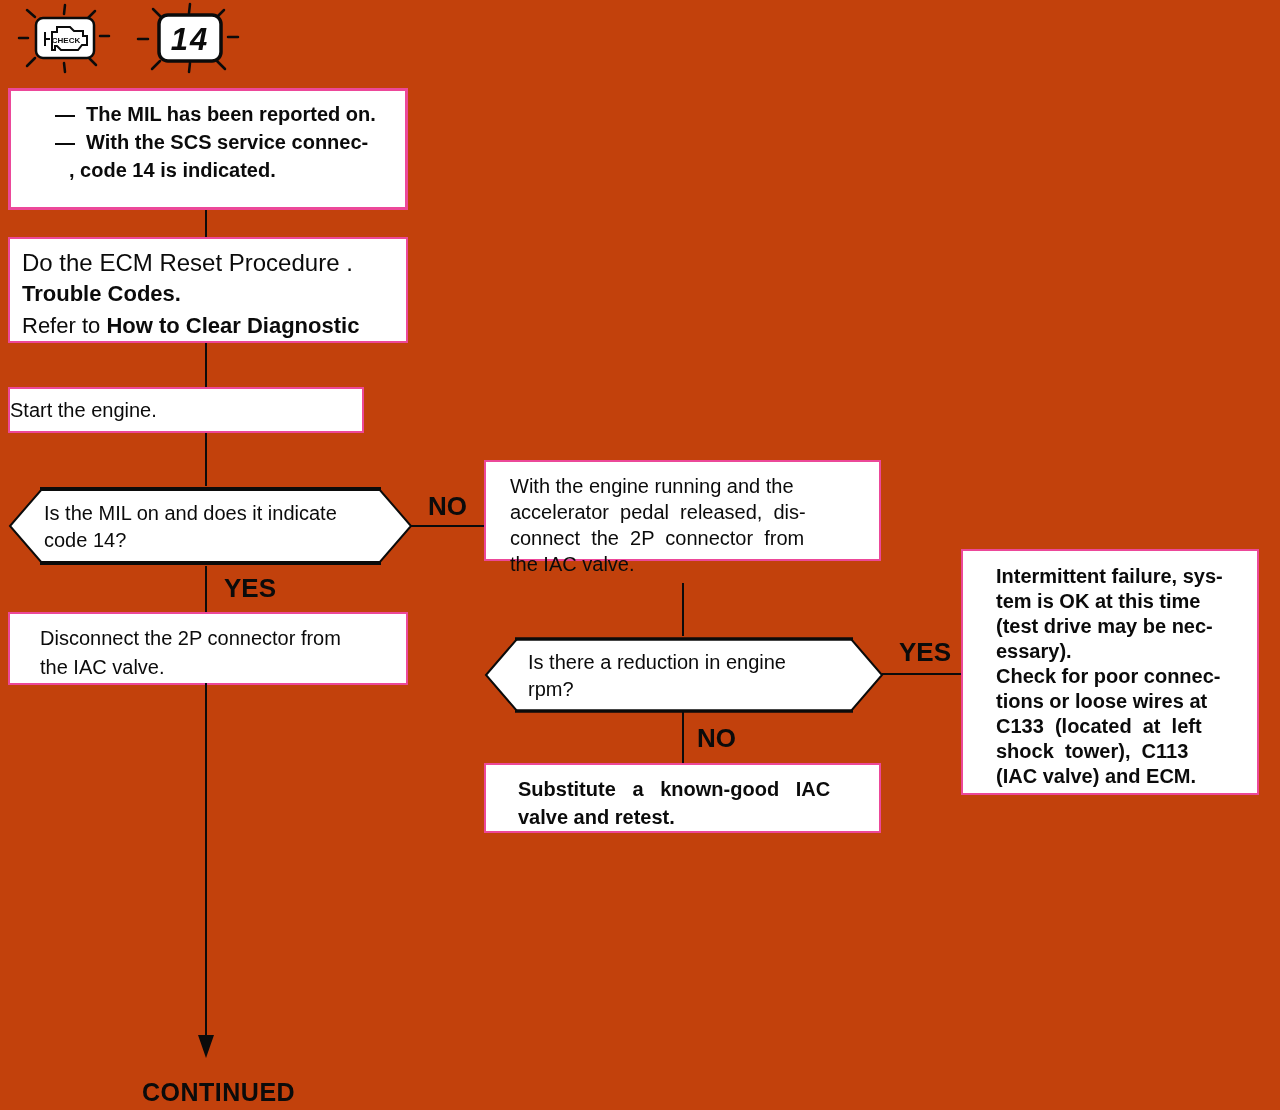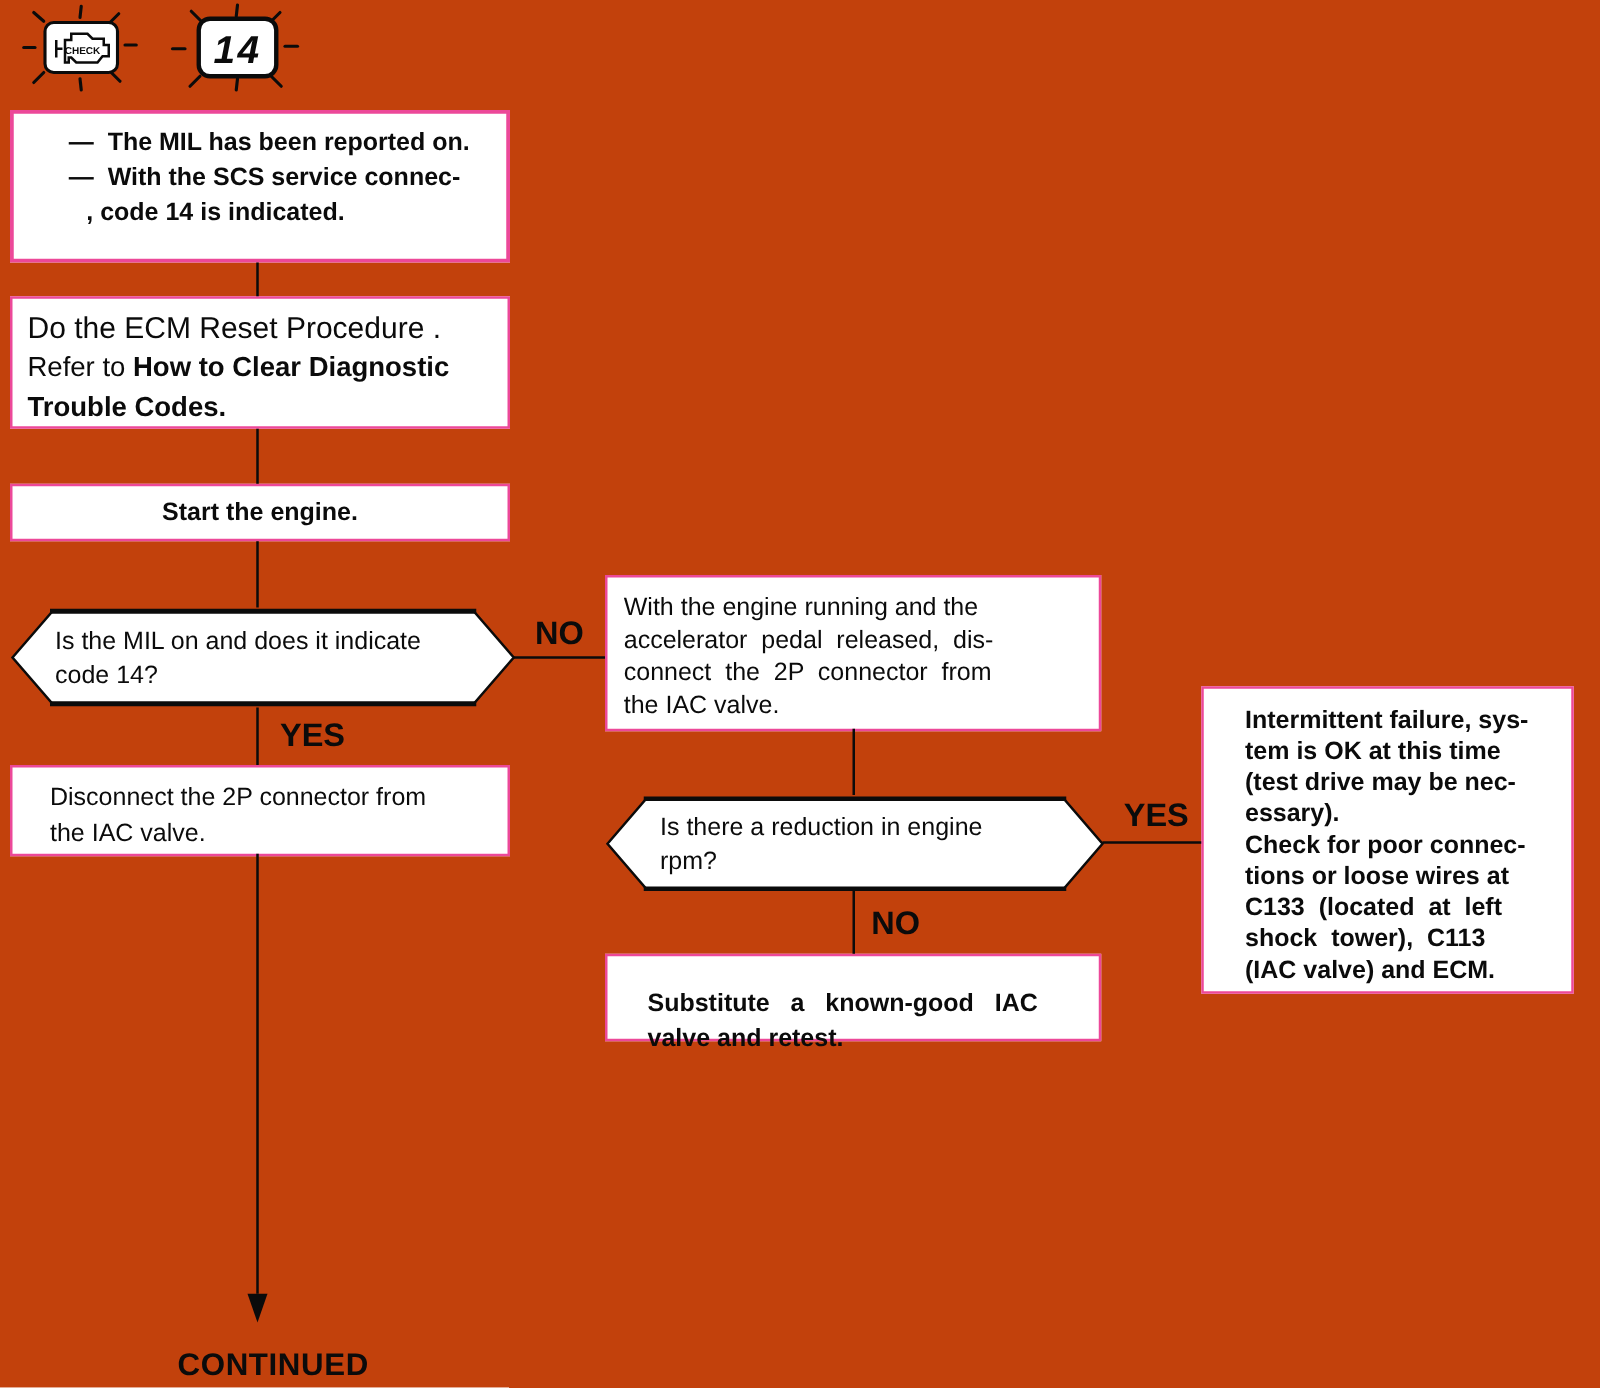--- a/index.html
+++ b/index.html
@@ -13,24 +13,24 @@
   }
   .line { white-space:pre; }
   .b { font-weight:bold; }
   .box-premise { left:8px; top:88px; width:400px; height:122px; border-width:3px;
                  padding:9px 6px 0 44px; font-weight:bold; }
   .box-premise .ind1 { margin-left:36px; }
   .box-premise .ind2 { margin-left:14px; }
   .box-ecm { left:8px; top:237px; width:400px; height:106px; padding:8px 6px 0 12px; }
   .box-ecm .l1 { font-size:24px; line-height:31px; }
   .box-ecm .l2, .box-ecm .l3 { font-size:22px; line-height:32px; }
-  .box-start { left:8px; top:387px; width:400px; height:46px; text-align:center; line-height:42px;font-weight:bold; }
+  .box-start { left:8px; top:387px; width:356px; height:46px; text-align:left; line-height:42px; }
   .box-disconnect { left:8px; top:612px; width:400px; height:73px; padding:10px 6px 0 30px; line-height:29px; }
-  .box-engine { left:484px; top:460px; width:397px; height:125px; padding:11px 6px 0 13px; line-height:26px; }
-  .box-substitute { left:484px; top:763px; width:397px; height:70px; padding:24px 6px 0 32px;
+  .box-engine { left:484px; top:460px; width:397px; height:101px; padding:11px 6px 0 24px; line-height:26px; }
+  .box-substitute { left:484px; top:763px; width:397px; height:70px; padding:10px 6px 0 32px;
                     font-weight:bold; line-height:28px; }
   .box-intermittent { left:961px; top:549px; width:298px; height:246px; padding:13px 4px 0 33px;
                       font-weight:bold; font-size:20px; line-height:25px; }
   .hex { position:absolute; }
   .hex svg { position:absolute; left:0; top:0; }
   .hex-text { position:absolute; font-size:20px; line-height:27px; color:#0b0b0b; }
   .hex1 { left:8px; top:486px; width:405px; height:80px; }
   .hex1 .hex-text { left:36px; top:14px; }
   .hex2 { left:484px; top:636px; width:400px; height:78px; }
   .hex2 .hex-text { left:44px; top:13px; }
@@ -84,22 +84,22 @@
   </div>
 
   <div class="box box-premise">
     <div class="line">—  The MIL has been reported on.</div>
     <div class="line">—  With the SCS service connec-</div>
     <div class="line ind2">, code 14 is indicated.</div>
   </div>
 
   <div class="box box-ecm">
     <div class="line l1">Do the ECM Reset Procedure .</div>
+    <div class="line l3 b">Trouble Codes.</div>
     <div class="line l2"><span>Refer to </span><span class="b">How to Clear Diagnostic</span></div>
-    <div class="line l3 b">Trouble Codes.</div>
   </div>
 
   <div class="box box-start">
     <div class="line">Start the engine.</div>
   </div>
 
   <div class="hex hex1">
     <svg width="405" height="80" viewBox="0 0 405 80">
       <polygon points="2,40 34,3 371,3 403,40 371,77 34,77" fill="#fff" stroke="#0b0b0b" stroke-width="2"></polygon>
       <line x1="32" y1="3" x2="373" y2="3" stroke="#0b0b0b" stroke-width="4"></line>

